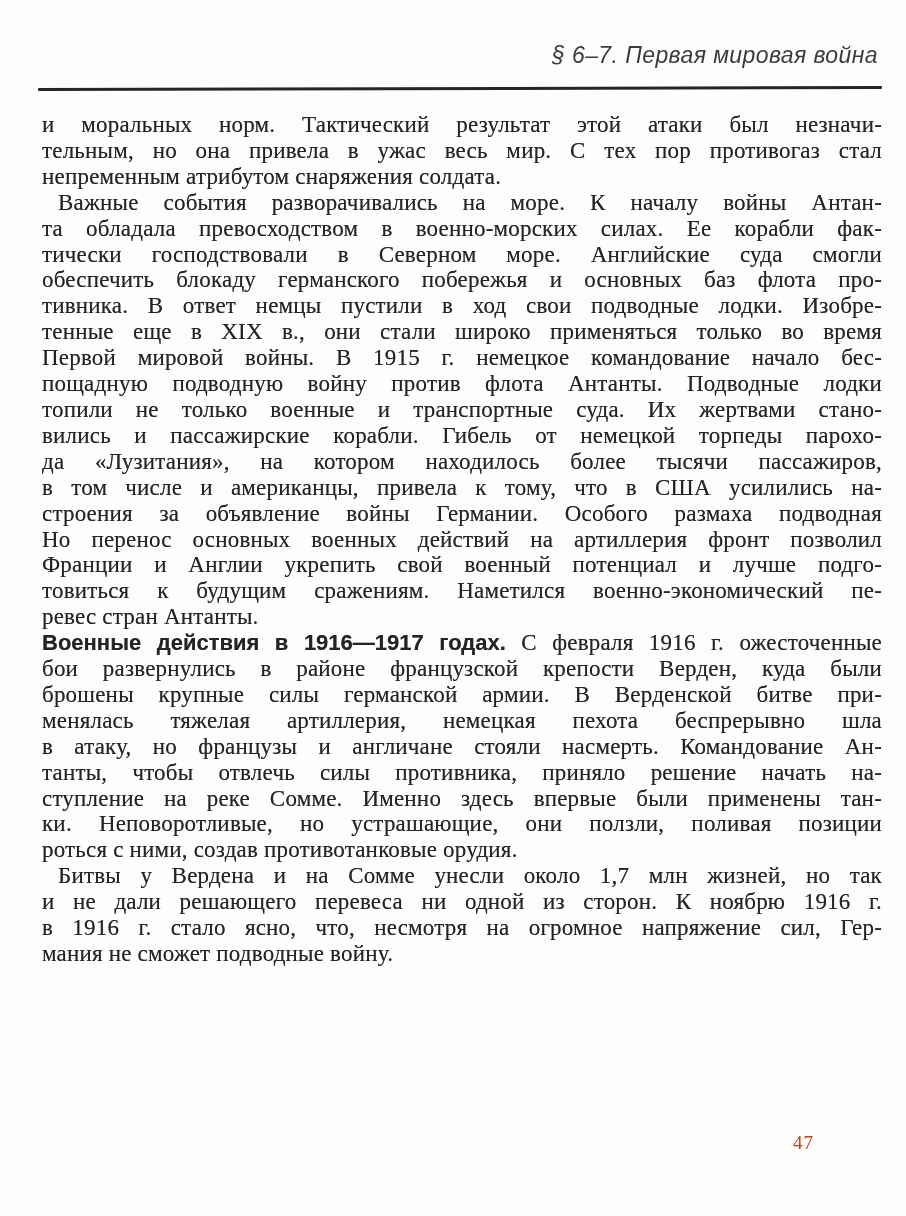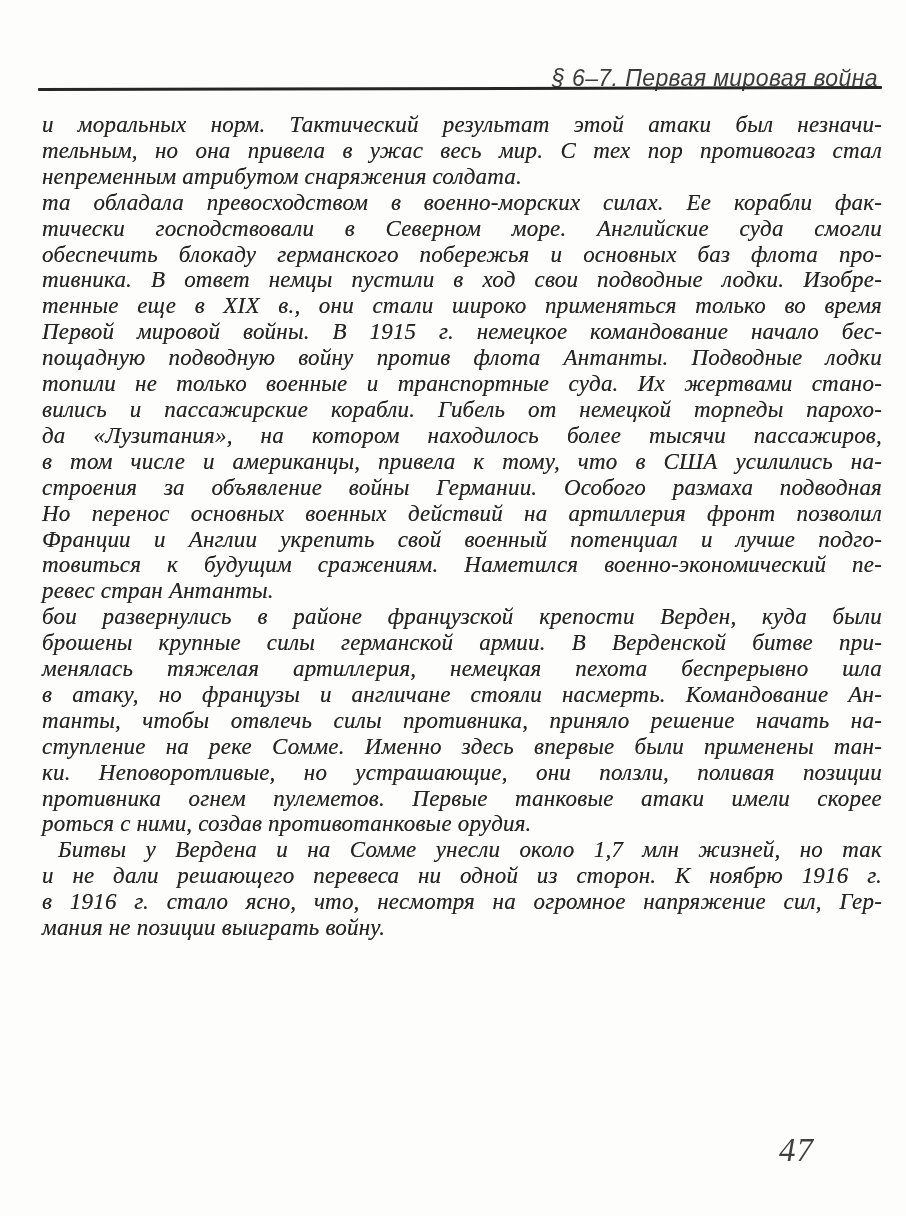--- a/index.html
+++ b/index.html
@@ -13,21 +13,21 @@
     height: 1216px;
     margin: 0 auto;
     background: #fdfdfc;
     color: #242424;
     overflow: hidden;
     box-sizing: border-box;
     font-family: "Liberation Serif", "DejaVu Serif", serif;
   }
   .running-header {
     position: absolute;
-    top: 65px;
+    top: 42px;
     left: 40px;
     right: 28px;
     text-align: right;
     font-family: "Liberation Sans", "DejaVu Sans", sans-serif;
     font-style: italic;
     font-size: 23px;
     letter-spacing: 0.4px;
     color: #3b3b3b;
   }
   .header-rule {
@@ -48,60 +48,59 @@
     font-size: 23px;
     line-height: 25.9px;
     letter-spacing: 0.2px;
     text-shadow: 0 0 0.4px rgba(30,30,30,0.55);
   }
   .para { margin: 0; }
   .line {
     text-align: justify;
     text-align-last: justify;
     white-space: normal;
-    font-style: italic;
   }
   .line.last { text-align-last: left; }
   .line.indent { text-indent: 16px; }
   .lead {
     font-family: "Liberation Sans", "DejaVu Sans", sans-serif;
     font-weight: bold;
     font-size: 22px;
     letter-spacing: 0;
   }
   .page-number {
     position: absolute;
     top: 1132px;
     left: 42px;
     width: 772px;
     text-align: right;
-    font-size: 33px;
-    font-style: italic;
+    font-size: 19px;
     letter-spacing: 1px;
-    color: #404040;
+    color: #c2410c;
   }
 </style>
 </head>
 <body>
 
 <div class="page">
 
   <div class="running-header">§ 6–7. Первая мировая война</div>
 
   <div class="header-rule"></div>
 
   <div class="body-text">
 
     <div class="para">
       <div class="line">и моральных норм. Тактический результат этой атаки был незначи-</div>
       <div class="line">тельным, но она привела в ужас весь мир. С тех пор противогаз стал</div>
       <div class="line last">непременным атрибутом снаряжения солдата.</div>
     </div>
 
     <div class="para">
+      <div class="line indent">Важные события разворачивались на море. К началу войны Антан-</div>
       <div class="line">та обладала превосходством в военно-морских силах. Ее корабли фак-</div>
       <div class="line">тически господствовали в Северном море. Английские суда смогли</div>
       <div class="line">обеспечить блокаду германского побережья и основных баз флота про-</div>
       <div class="line">тивника. В ответ немцы пустили в ход свои подводные лодки. Изобре-</div>
       <div class="line">тенные еще в XIX в., они стали широко применяться только во время</div>
       <div class="line">Первой мировой войны. В 1915 г. немецкое командование начало бес-</div>
       <div class="line">пощадную подводную войну против флота Антанты. Подводные лодки</div>
       <div class="line">топили не только военные и транспортные суда. Их жертвами стано-</div>
       <div class="line">вились и пассажирские корабли. Гибель от немецкой торпеды парохо-</div>
       <div class="line">да «Лузитания», на котором находилось более тысячи пассажиров,</div>
@@ -110,35 +109,35 @@
     </div>
 
     <div class="para">
       <div class="line">Но перенос основных военных действий на артиллерия фронт позволил</div>
       <div class="line">Франции и Англии укрепить свой военный потенциал и лучше подго-</div>
       <div class="line">товиться к будущим сражениям. Наметился военно-экономический пе-</div>
       <div class="line last">ревес стран Антанты.</div>
     </div>
 
     <div class="para">
+      <div class="line"><span class="lead">Военные действия в 1916—1917 годах.</span> <span>С февраля 1916 г. ожесточенные</span></div>
       <div class="line">бои развернулись в районе французской крепости Верден, куда были</div>
       <div class="line">брошены крупные силы германской армии. В Верденской битве при-</div>
       <div class="line">менялась тяжелая артиллерия, немецкая пехота беспрерывно шла</div>
       <div class="line">в атаку, но французы и англичане стояли насмерть. Командование Ан-</div>
       <div class="line">танты, чтобы отвлечь силы противника, приняло решение начать на-</div>
       <div class="line">ступление на реке Сомме. Именно здесь впервые были применены тан-</div>
       <div class="line">ки. Неповоротливые, но устрашающие, они ползли, поливая позиции</div>
-      <div class="line">противника огнем пулеметов. Первые танковые атаки имели скорее</div>
       <div class="line last">роться с ними, создав противотанковые орудия.</div>
     </div>
 
     <div class="para">
       <div class="line indent">Битвы у Вердена и на Сомме унесли около 1,7 млн жизней, но так</div>
       <div class="line">и не дали решающего перевеса ни одной из сторон. К ноябрю 1916 г.</div>
       <div class="line">в 1916 г. стало ясно, что, несмотря на огромное напряжение сил, Гер-</div>
-      <div class="line last">мания не позиции выиграть войну.</div>
+      <div class="line last">мания не сможет подводные войну.</div>
     </div>
 
   </div>
 
   <div class="page-number">47</div>
 
 </div>
 
 </body></html>

